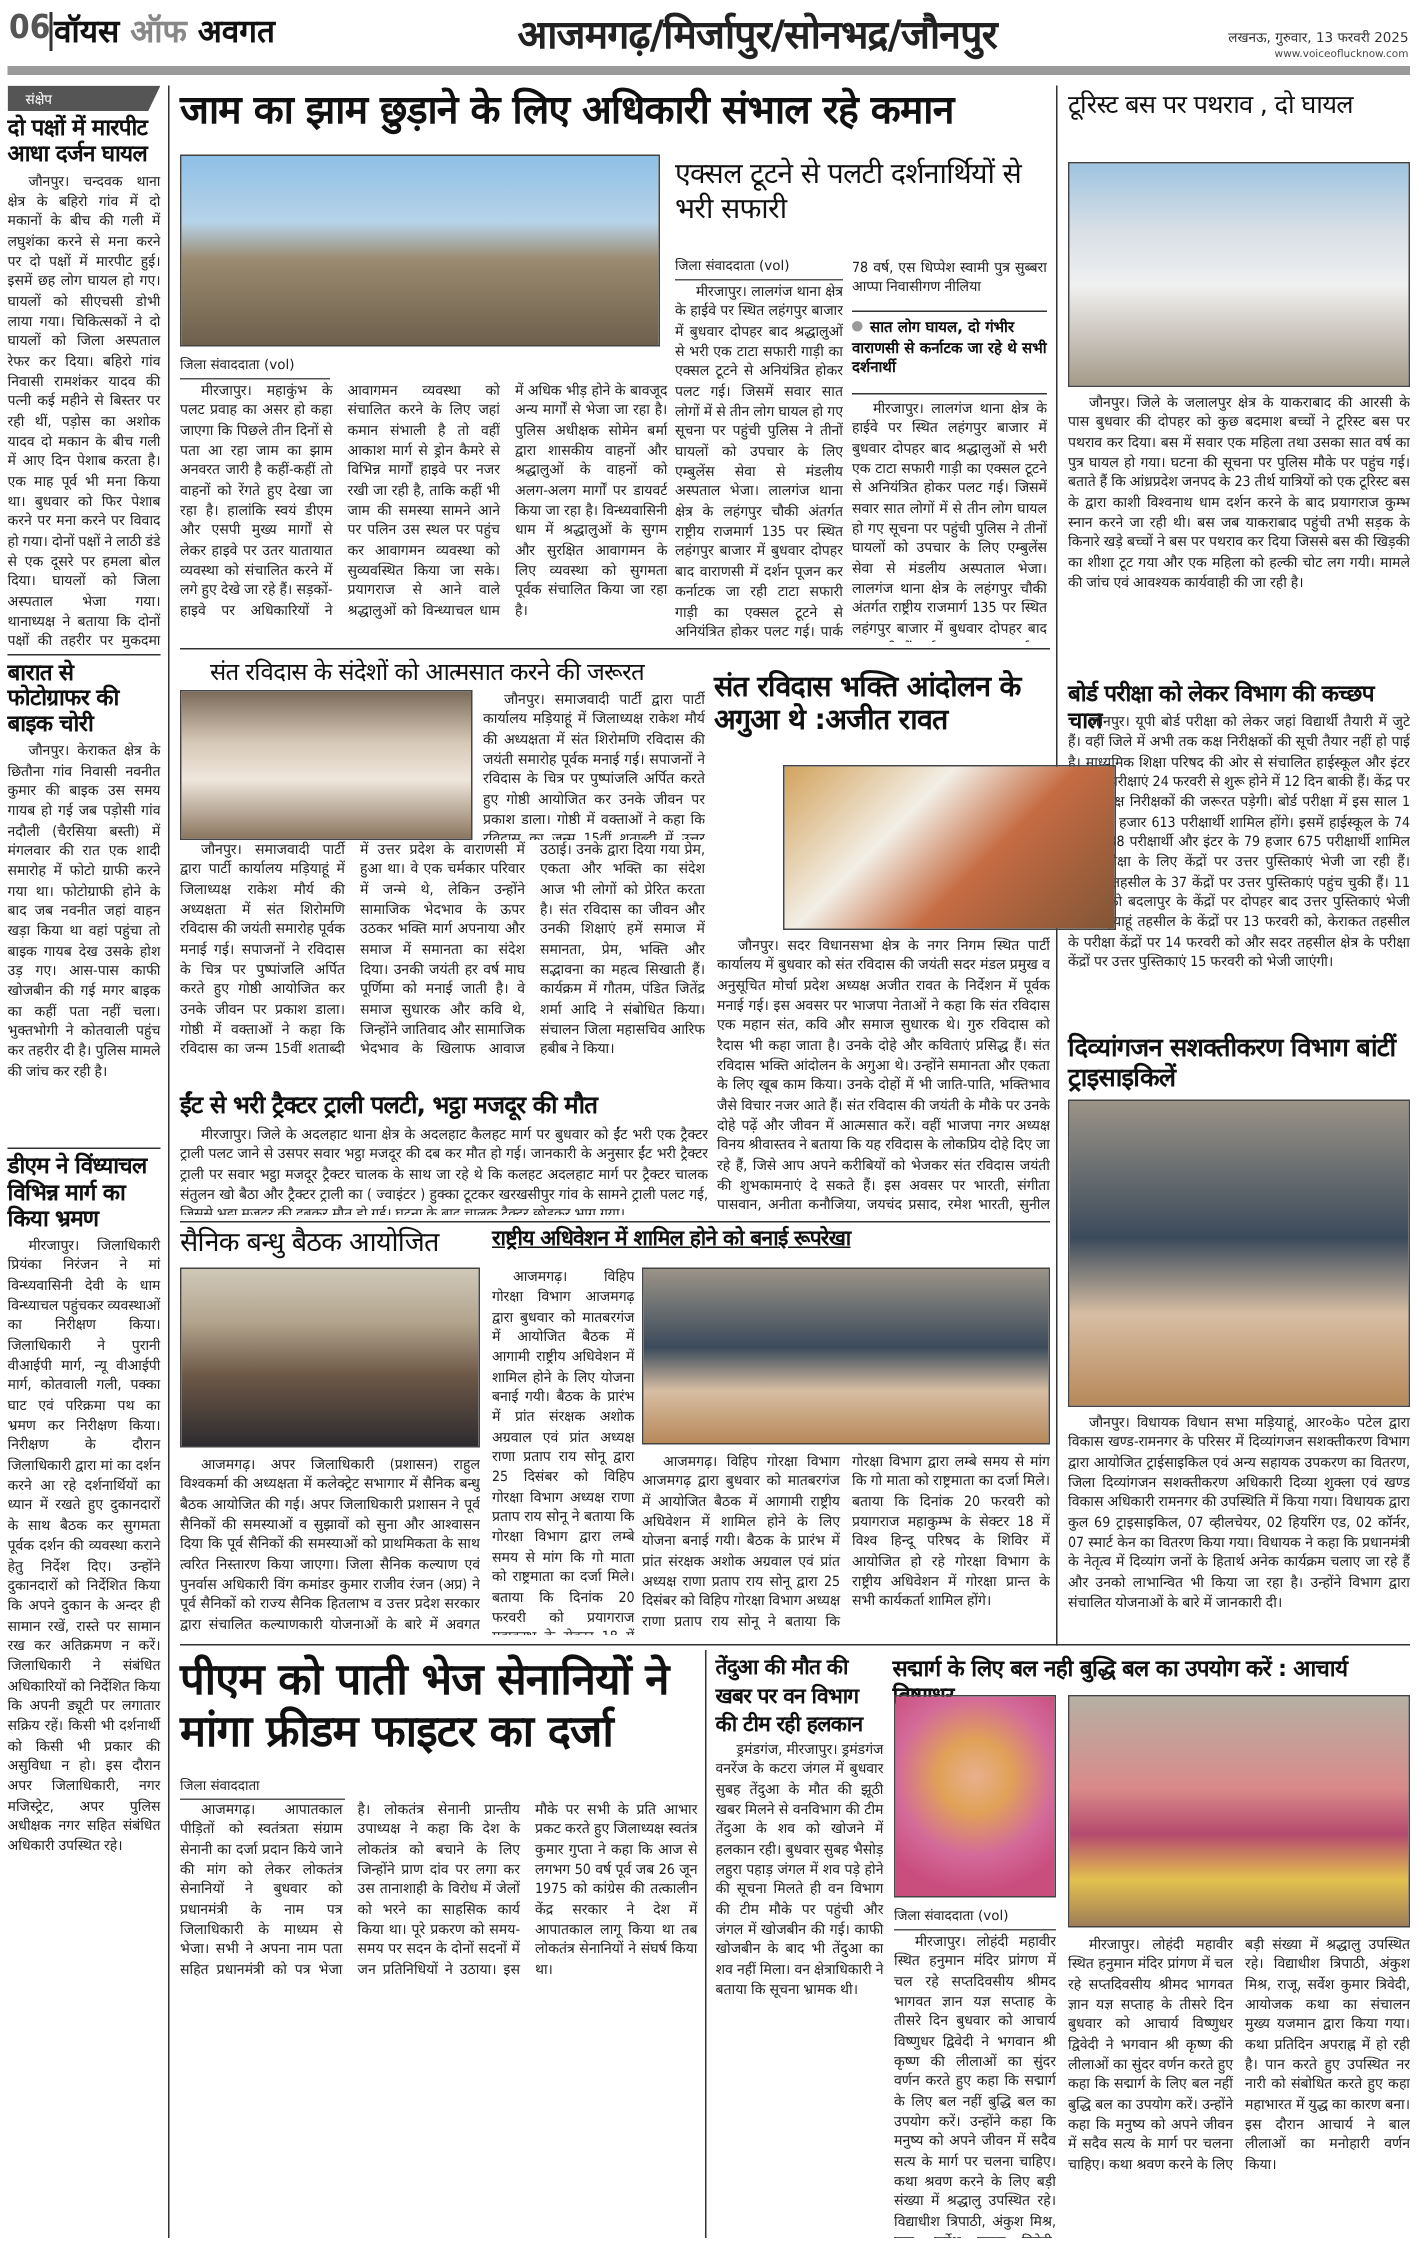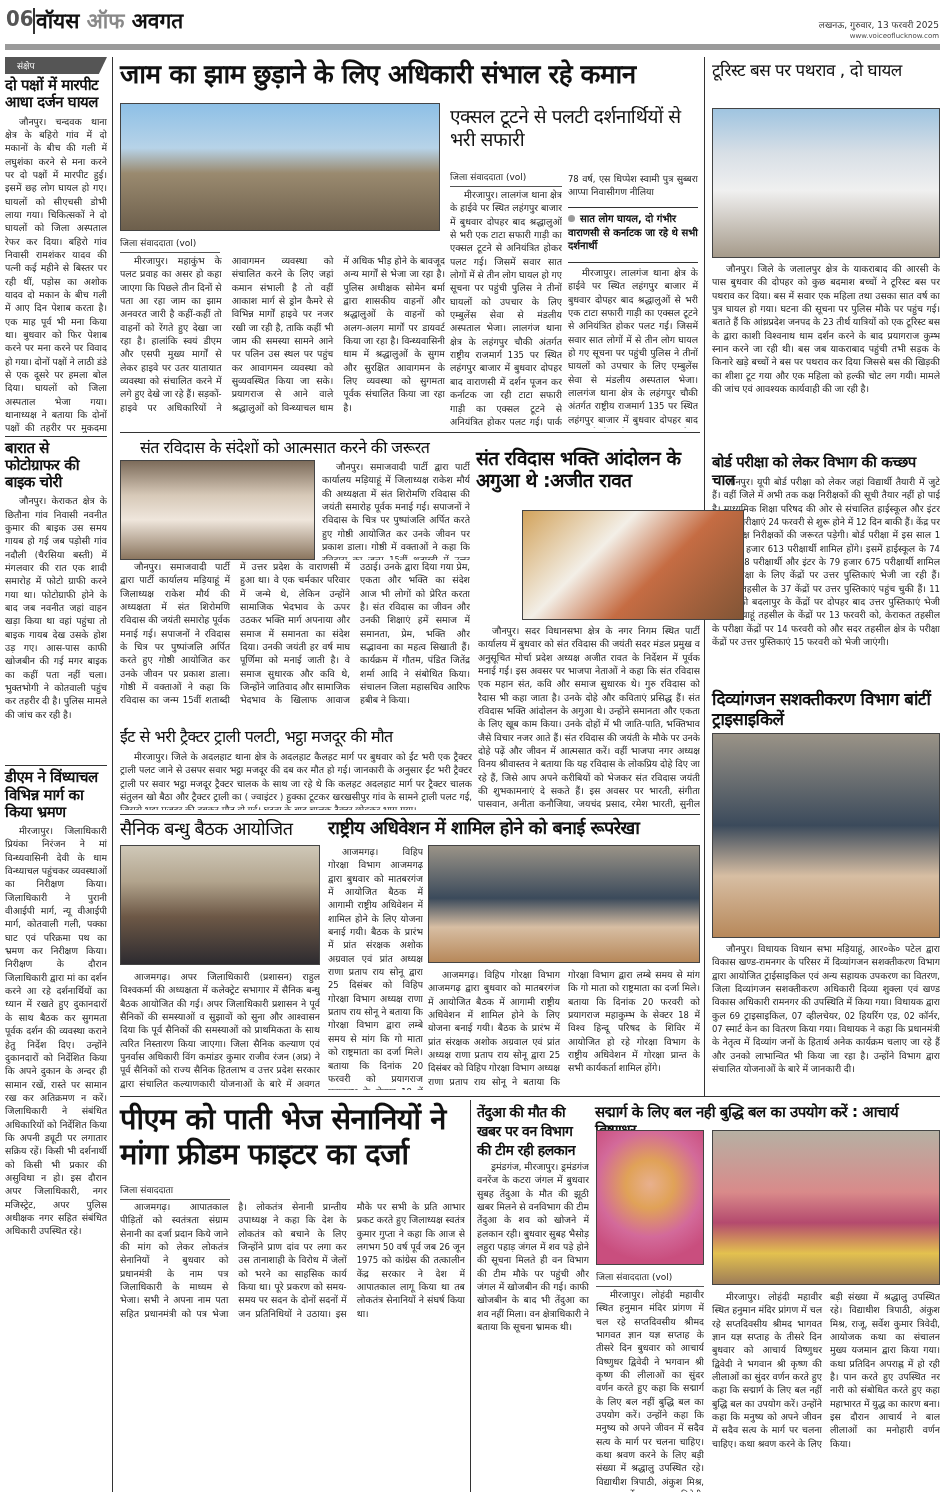--- a/index.html
+++ b/index.html
@@ -40,20 +40,21 @@
 <body>
 
 <div class="abs masthead">
   <div class="abs pageno">06</div>
   <div class="abs" style="left:33px;top:8px;width:2px;height:26px;background:#333;"></div>
   <div class="abs paper-name">
     <span>वॉयस</span>
     <span class="mid">ऑफ</span>
     <span>अवगत</span>
   </div>
+  <div class="abs section-title">आजमगढ़/मिर्जापुर/सोनभद्र/जौनपुर</div>
   <div class="abs dateline">लखनऊ, गुरुवार, 13 फरवरी 2025</div>
   <div class="abs website">www.voiceoflucknow.com</div>
 </div>
 <div class="abs rule"></div>
 
 <div class="abs" style="left:5px;top:57px;width:102px;">
   <div class="brief-tag">संक्षेप</div>
   <div class="hl" style="font-size:15px;margin-top:3px;">दो पक्षों में मारपीट आधा दर्जन घायल</div>
   <div class="body" style="margin-top:3px;height:318px;overflow:hidden;">
       <p>जौनपुर। चन्दवक थाना क्षेत्र के बहिरो गांव में दो मकानों के बीच की गली में लघुशंका करने से मना करने पर दो पक्षों में मारपीट हुई। इसमें छह लोग घायल हो गए। घायलों को सीएचसी डोभी लाया गया। चिकित्सकों ने दो घायलों को जिला अस्पताल रेफर कर दिया। बहिरो गांव निवासी रामशंकर यादव की पत्नी कई महीने से बिस्तर पर रही थीं, पड़ोस का अशोक यादव दो मकान के बीच गली में आए दिन पेशाब करता है। एक माह पूर्व भी मना किया था। बुधवार को फिर पेशाब करने पर मना करने पर विवाद हो गया। दोनों पक्षों ने लाठी डंडे से एक दूसरे पर हमला बोल दिया। घायलों को जिला अस्पताल भेजा गया। थानाध्यक्ष ने बताया कि दोनों पक्षों की तहरीर पर मुकदमा दर्ज कर जांच की जा रही है।</p>
@@ -128,35 +129,35 @@
   </div>
 
 <div class="abs hl" style="left:476px;top:448px;width:225px;font-size:19px;">संत रविदास भक्ति आंदोलन के अगुआ थे :अजीत रावत</div>
 <div class="abs photo stage" style="left:478px;top:510px;width:222px;height:110px;margin-left:44px;">
   <span class="ph-caption">रविदास जयंती कार्यक्रम</span>
 </div>
 <div class="abs body" style="left:478px;top:624px;width:222px;height:185px;overflow:hidden;">
     <p>जौनपुर। सदर विधानसभा क्षेत्र के नगर निगम स्थित पार्टी कार्यालय में बुधवार को संत रविदास की जयंती सदर मंडल प्रमुख व अनुसूचित मोर्चा प्रदेश अध्यक्ष अजीत रावत के निर्देशन में पूर्वक मनाई गई। इस अवसर पर भाजपा नेताओं ने कहा कि संत रविदास एक महान संत, कवि और समाज सुधारक थे। गुरु रविदास को रैदास भी कहा जाता है। उनके दोहे और कविताएं प्रसिद्ध हैं। संत रविदास भक्ति आंदोलन के अगुआ थे। उन्होंने समानता और एकता के लिए खूब काम किया। उनके दोहों में भी जाति-पाति, भक्तिभाव जैसे विचार नजर आते हैं। संत रविदास की जयंती के मौके पर उनके दोहे पढ़ें और जीवन में आत्मसात करें। वहीं भाजपा नगर अध्यक्ष विनय श्रीवास्तव ने बताया कि यह रविदास के लोकप्रिय दोहे दिए जा रहे हैं, जिसे आप अपने करीबियों को भेजकर संत रविदास जयंती की शुभकामनाएं दे सकते हैं। इस अवसर पर भारती, संगीता पासवान, अनीता कनौजिया, जयचंद प्रसाद, रमेश भारती, सुनील कुमार, अजय रावत, सुनील कुमार आदि लोग मौजूद रहे।</p>
   </div>
 
-<div class="abs hl-light" style="left:120px;top:727px;width:350px;font-size:16px;font-weight:normal;">ईंट से भरी ट्रैक्टर ट्राली पलटी, भट्ठा मजदूर की मौत</div>
+<div class="abs hl-light" style="left:120px;top:727px;width:350px;font-size:16px;font-weight:bold;">ईंट से भरी ट्रैक्टर ट्राली पलटी, भट्ठा मजदूर की मौत</div>
 <div class="abs body" style="left:120px;top:750px;width:352px;height:60px;overflow:hidden;">
     <p>मीरजापुर। जिले के अदलहाट थाना क्षेत्र के अदलहाट कैलहट मार्ग पर बुधवार को ईंट भरी एक ट्रैक्टर ट्राली पलट जाने से उसपर सवार भट्ठा मजदूर की दब कर मौत हो गई। जानकारी के अनुसार ईंट भरी ट्रैक्टर ट्राली पर सवार भट्ठा मजदूर ट्रैक्टर चालक के साथ जा रहे थे कि कलहट अदलहाट मार्ग पर ट्रैक्टर चालक संतुलन खो बैठा और ट्रैक्टर ट्राली का ( ज्वाइंटर ) हुक्का टूटकर खरखसीपुर गांव के सामने ट्राली पलट गई, जिससे भट्ठा मजदूर की दबकर मौत हो गई। घटना के बाद चालक ट्रैक्टर छोड़कर भाग गया।</p>
   </div>
 
 <div class="abs hline" style="left:120px;top:814px;width:580px;"></div>
 <div class="abs hl-light" style="left:120px;top:818px;width:200px;font-size:18px;">सैनिक बन्धु बैठक आयोजित</div>
 <div class="abs photo meet" style="left:120px;top:845px;width:200px;height:120px;">
   <span class="ph-caption">सैनिक बन्धु बैठक</span>
 </div>
 <div class="abs body" style="left:120px;top:970px;width:200px;height:120px;overflow:hidden;">
     <p>आजमगढ़। अपर जिलाधिकारी (प्रशासन) राहुल विश्वकर्मा की अध्यक्षता में कलेक्ट्रेट सभागार में सैनिक बन्धु बैठक आयोजित की गई। अपर जिलाधिकारी प्रशासन ने पूर्व सैनिकों की समस्याओं व सुझावों को सुना और आश्वासन दिया कि पूर्व सैनिकों की समस्याओं को प्राथमिकता के साथ त्वरित निस्तारण किया जाएगा। जिला सैनिक कल्याण एवं पुनर्वास अधिकारी विंग कमांडर कुमार राजीव रंजन (अप्र) ने पूर्व सैनिकों को राज्य सैनिक हितलाभ व उत्तर प्रदेश सरकार द्वारा संचालित कल्याणकारी योजनाओं के बारे में अवगत कराया और बैठक में जिला सैनिक कल्याण एवं पुनर्वास कार्यालय में पूर्व सैनिकों की समस्याओं व सुझावों के लिए सम्पर्क करने को कहा।</p>
   </div>
 
-<div class="abs hl" style="left:328px;top:818px;width:372px;font-size:18px;">राष्ट्रीय अधिवेशन में शामिल होने को बनाई रूपरेखा</div>
+<div class="abs hl" style="left:328px;top:818px;width:372px;font-size:14px;text-decoration:underline;">राष्ट्रीय अधिवेशन में शामिल होने को बनाई रूपरेखा</div>
 <div class="abs body" style="left:328px;top:845px;width:95px;height:245px;overflow:hidden;">
     <p>आजमगढ़। विहिप गोरक्षा विभाग आजमगढ़ द्वारा बुधवार को मातबरगंज में आयोजित बैठक में आगामी राष्ट्रीय अधिवेशन में शामिल होने के लिए योजना बनाई गयी। बैठक के प्रारंभ में प्रांत संरक्षक अशोक अग्रवाल एवं प्रांत अध्यक्ष राणा प्रताप राय सोनू द्वारा 25 दिसंबर को विहिप गोरक्षा विभाग अध्यक्ष राणा प्रताप राय सोनू ने बताया कि गोरक्षा विभाग द्वारा लम्बे समय से मांग कि गो माता को राष्ट्रमाता का दर्जा मिले। बताया कि दिनांक 20 फरवरी को प्रयागराज महाकुम्भ के सेक्टर 18 में विश्व हिन्दू परिषद के शिविर में आयोजित हो रहे गोरक्षा विभाग के राष्ट्रीय अधिवेशन में गोरक्षा प्रान्त के सभी कार्यकर्ता शामिल होंगे।</p>
   </div>
 <div class="abs photo crowd2" style="left:428px;top:845px;width:272px;height:118px;">
   <span class="ph-caption">विहिप बैठक</span>
 </div>
 <div class="abs body cols2" style="left:428px;top:968px;width:272px;height:122px;overflow:hidden;">
     <p>आजमगढ़। विहिप गोरक्षा विभाग आजमगढ़ द्वारा बुधवार को मातबरगंज में आयोजित बैठक में आगामी राष्ट्रीय अधिवेशन में शामिल होने के लिए योजना बनाई गयी। बैठक के प्रारंभ में प्रांत संरक्षक अशोक अग्रवाल एवं प्रांत अध्यक्ष राणा प्रताप राय सोनू द्वारा 25 दिसंबर को विहिप गोरक्षा विभाग अध्यक्ष राणा प्रताप राय सोनू ने बताया कि गोरक्षा विभाग द्वारा लम्बे समय से मांग कि गो माता को राष्ट्रमाता का दर्जा मिले। बताया कि दिनांक 20 फरवरी को प्रयागराज महाकुम्भ के सेक्टर 18 में विश्व हिन्दू परिषद के शिविर में आयोजित हो रहे गोरक्षा विभाग के राष्ट्रीय अधिवेशन में गोरक्षा प्रान्त के सभी कार्यकर्ता शामिल होंगे।</p>
   </div>
 

